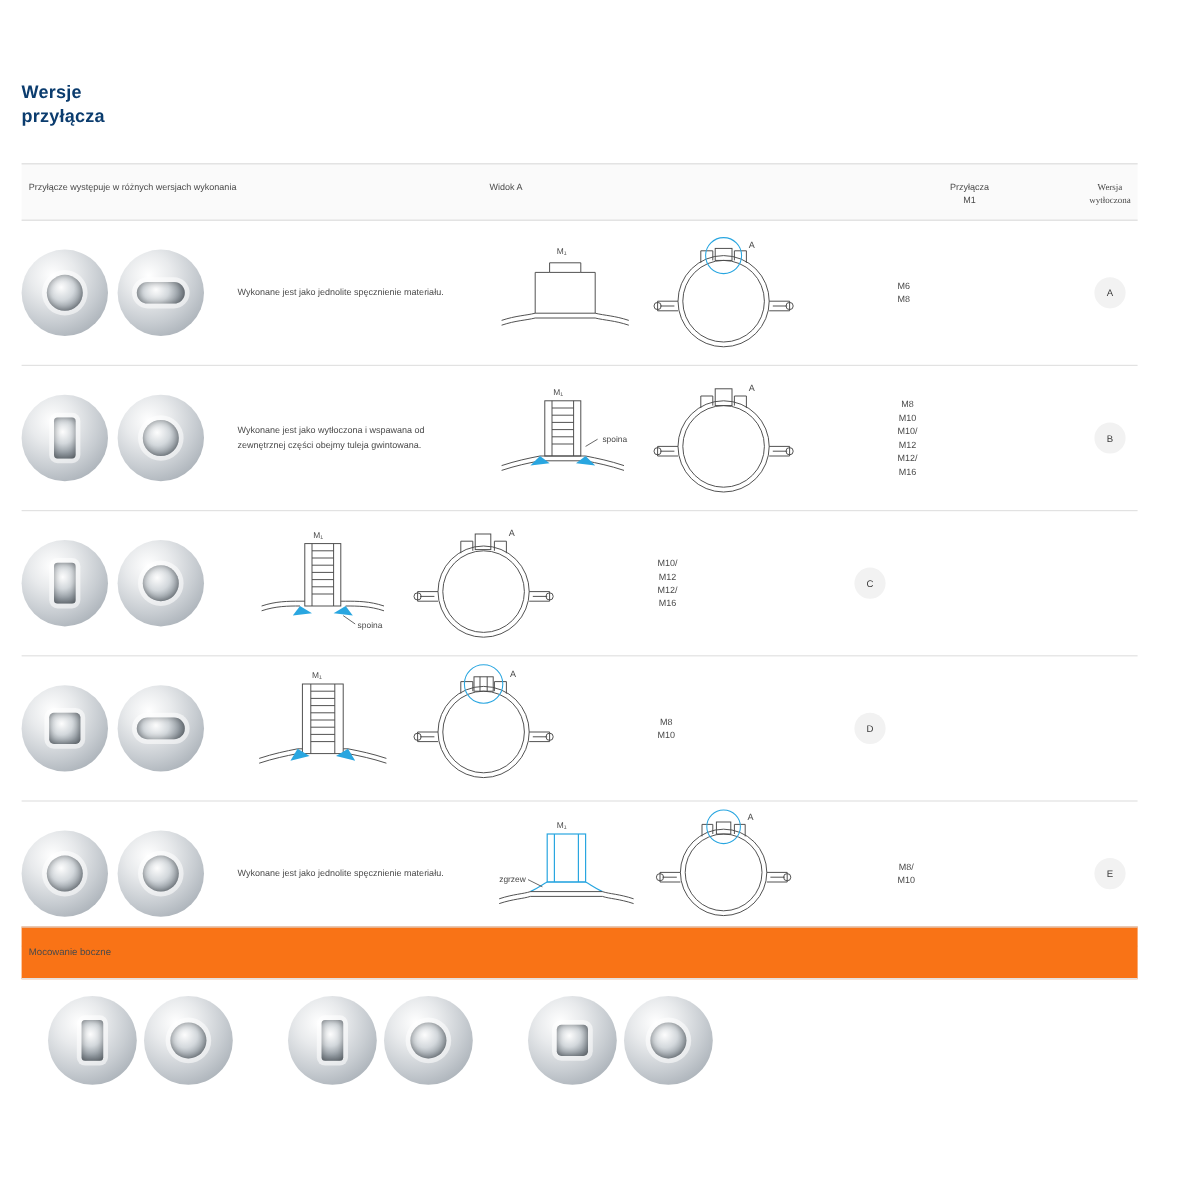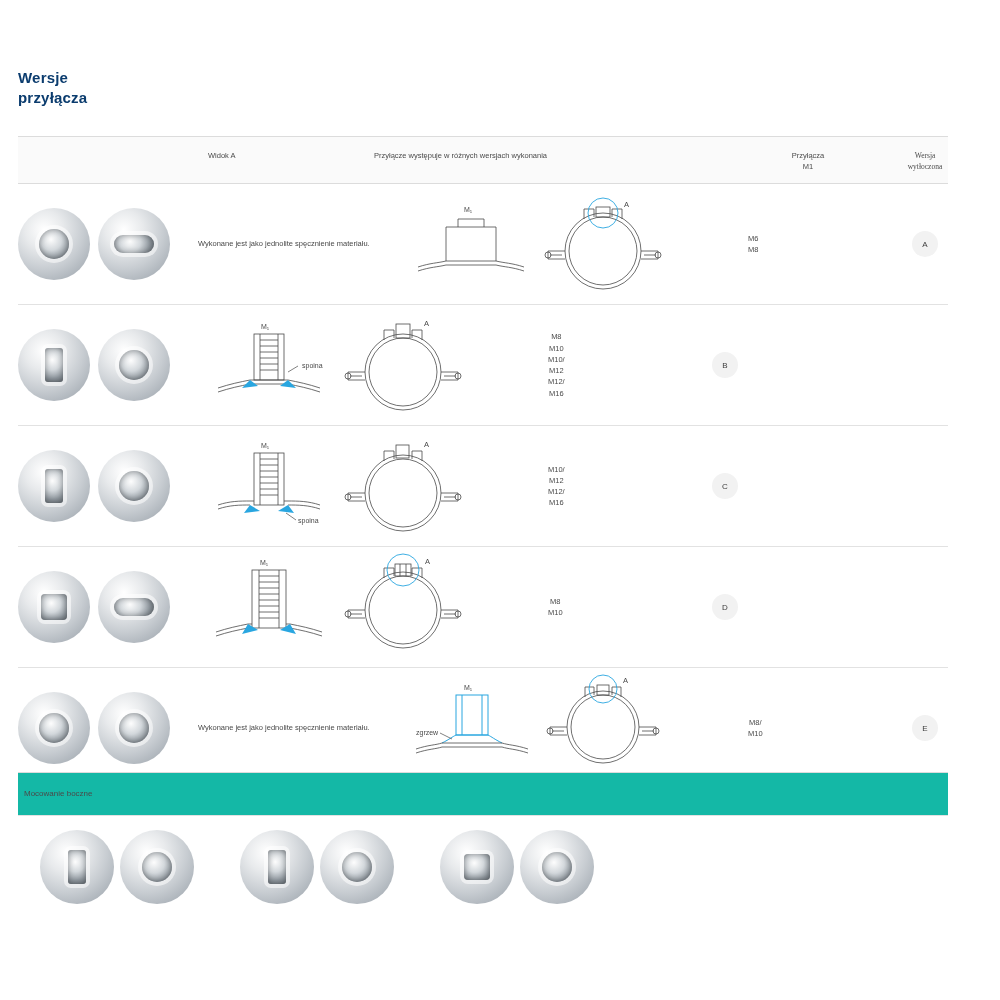--- a/index.html
+++ b/index.html
@@ -123,21 +123,21 @@
     margin: -9px 0 0 -20px;
   }
 
   
   .side-head {
     position: absolute;
     left: 18px;
     top: 772px;
     width: 964px;
     height: 44px;
-    background: #14b8a6;
+    background: #f97316;
     border-top: 1px solid #dcdcdc;
     border-bottom: 1px solid #e2e2e2;
   }
   .side-head span {
     position: absolute;
     left: 6px; top: 16px;
     font-size: 8px;
     color: #4a4a4a;
   }
   .side-photos {
@@ -161,22 +161,22 @@
 
   <div class="title">
     <span>Wersje</span>
     <span>przyłącza</span>
   </div>
 
   <div class="table">
 
     <div class="thead">
       <div class="th col-img"></div>
+      <div class="th col-desc" style="width:380px;margin-left:-180px;padding-left:6px;">Przyłącze występuje w różnych wersjach wykonania</div>
       <div class="th col-view" style="padding-left:10px;">Widok A</div>
-      <div class="th col-desc" style="width:380px;margin-left:-180px;padding-left:6px;">Przyłącze występuje w różnych wersjach wykonania</div>
       <div class="th col-m1 center">
         <div>Przyłącza</div>
         <div>M1</div>
       </div>
       <div class="th col-ver center">
         <div>Wersja</div>
         <div>wytłoczona</div>
       </div>
     </div>
 
@@ -220,20 +220,21 @@
       <div class="cell ver">
         <div class="ver-badge">A</div>
       </div>
     </div>
 
     <div class="row">
       <div class="cell imgs">
         <div class="photo sleeve"></div>
         <div class="photo"></div>
       </div>
+      <div class="cell desc" style="display:flex;align-items:center;">Wykonane jest jako wytłoczona i wspawana od zewnętrznej części obejmy tuleja gwintowana.</div>
       <div class="cell view">
         <svg width="350" height="110" viewBox="0 0 350 110">
           <g stroke="#4a4a4a" fill="none" stroke-width="0.8">
             <rect x="56" y="24" width="30" height="46"></rect>
             <path d="M62 24 L62 70 M80 24 L80 70"></path>
             <path d="M62 30 L80 30 M62 36 L80 36 M62 42 L80 42 M62 48 L80 48 M62 54 L80 54 M62 60 L80 60"></path>
             <path d="M20 78 C32 74 42 72 52 70 L90 70 C100 72 110 74 122 78"></path>
             <path d="M20 82 C32 78 42 76 52 74 L90 74 C100 76 110 78 122 82"></path>
           </g>
           <path d="M52 70 L44 78 L60 76 Z" fill="#29a6e0"></path>

